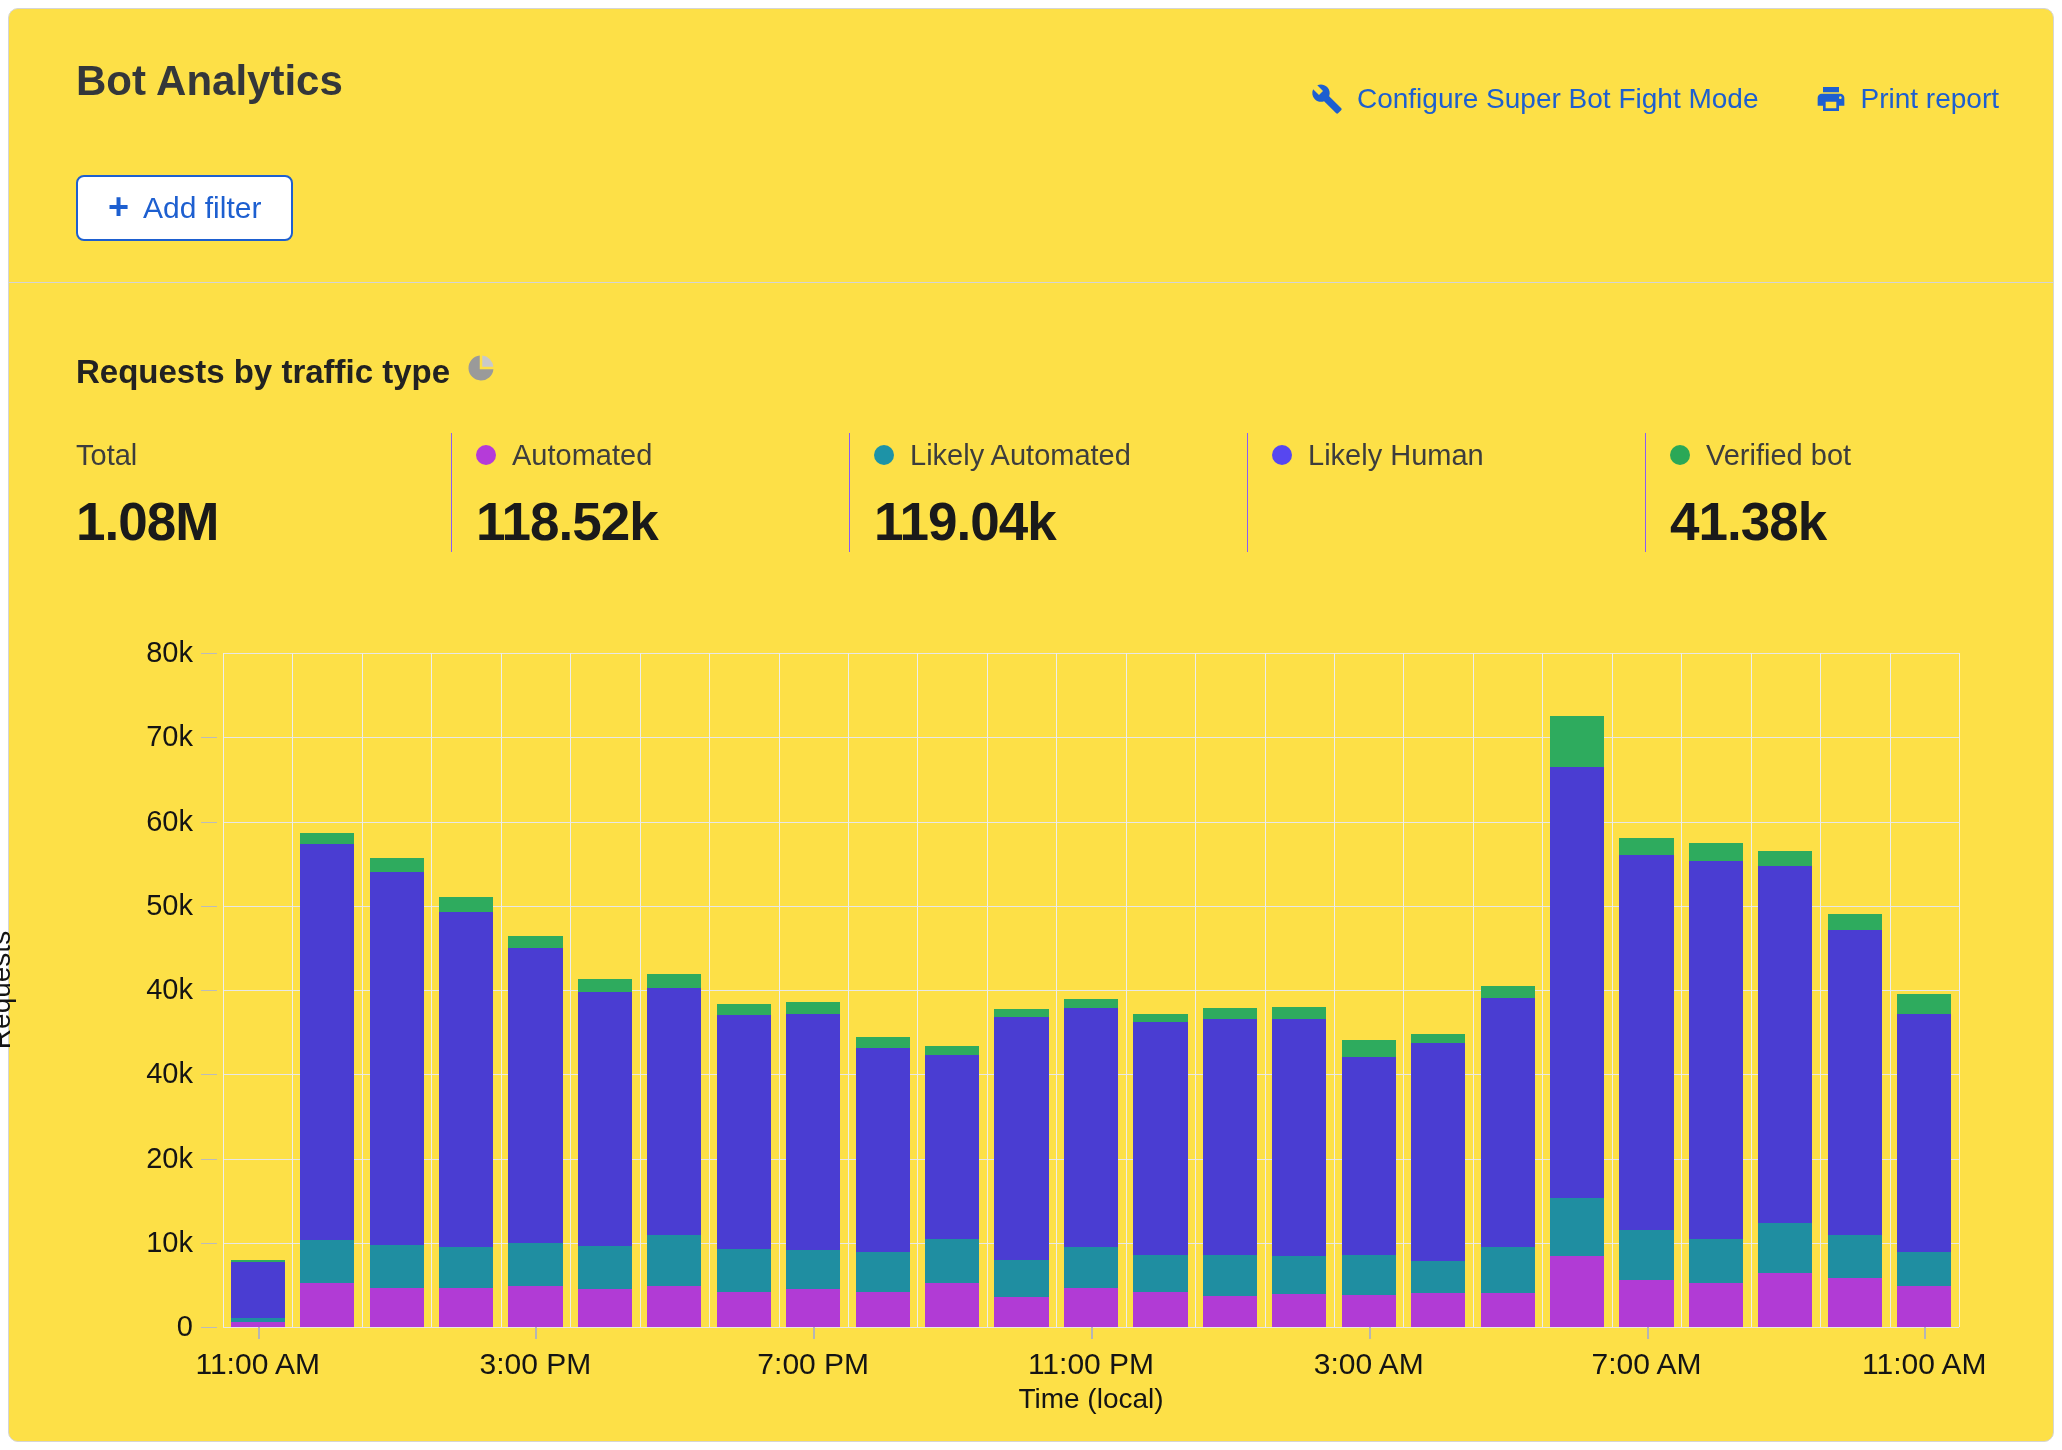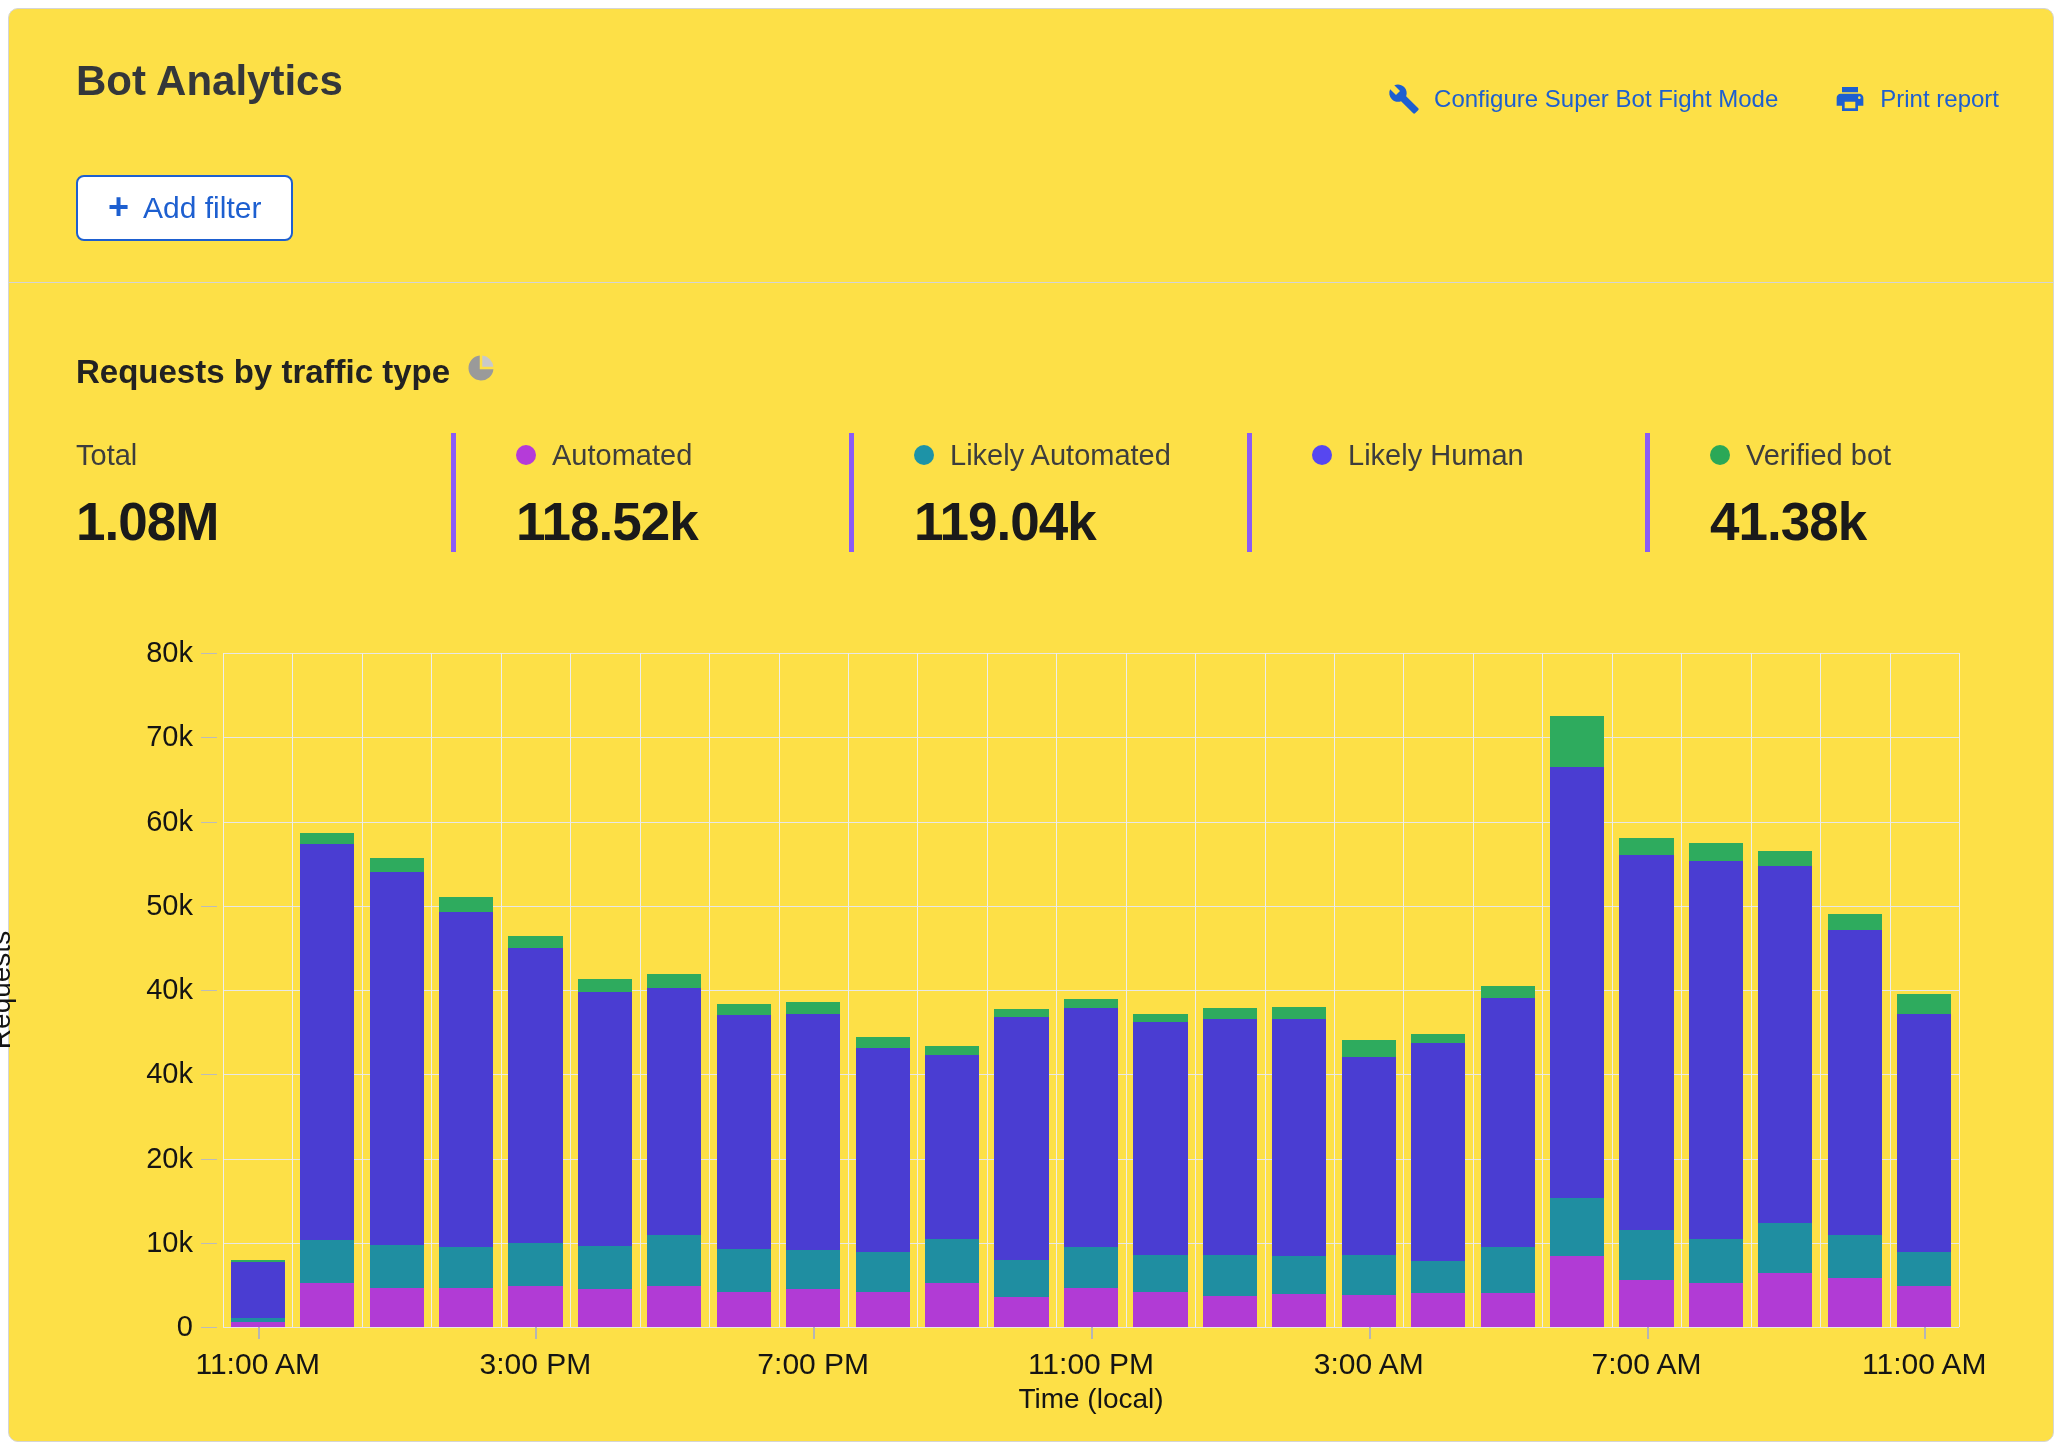--- a/index.html
+++ b/index.html
@@ -2,40 +2,40 @@
 <html><head>
 <meta charset="utf-8">
 <style>
   html,body{margin:0;padding:0;background:#fff;width:2062px;height:1450px;overflow:hidden;
     font-family:"Liberation Sans",sans-serif;-webkit-font-smoothing:antialiased;}
   .card{position:absolute;left:8px;top:8px;width:2044px;height:1432px;background:#fde047;
     border:1px solid #d5d5d5;border-radius:10px;}
   
   .hdr-title{position:absolute;left:67px;top:48px;font-size:42px;font-weight:bold;color:#34373a;}
   .hdr-links{position:absolute;right:54px;top:74px;display:flex;align-items:center;gap:56px;}
-  .hlink{display:flex;align-items:center;gap:14px;color:#1d5fd0;font-size:24px;cursor:pointer;}
+  .hlink{display:flex;align-items:center;gap:14px;color:#1d5fd0;font-size:28px;cursor:pointer;}
   .hlink svg{display:block;}
   .btn-addfilter{position:absolute;left:67px;top:166px;height:66px;padding:0 30px;
     display:inline-flex;align-items:center;gap:14px;background:#fff;border:2px solid #1d5fd0;
     border-radius:8px;color:#1d5fd0;font-size:30px;cursor:pointer;}
   .btn-addfilter .plus{font-size:36px;font-weight:bold;line-height:1;margin-top:-3px;}
   .select{position:absolute;left:1685px;top:164px;width:304px;height:70px;border:1px solid #939393;
     border-radius:8px;display:flex;align-items:center;padding:0 26px;box-sizing:border-box;
     font-size:30px;color:#2e2e2e;cursor:pointer;background:#fff;}
   .select .caret{position:absolute;right:26px;width:0;height:0;border-left:11px solid transparent;
     border-right:11px solid transparent;border-top:14px solid #5a5a5a;}
   .hdr-divider{position:absolute;left:0;top:273px;width:100%;height:0;border-top:1px solid #d4d4d4;}
   
   .sec-title{position:absolute;left:67px;top:344px;display:flex;align-items:center;gap:16px;
     font-size:33px;font-weight:bold;color:#222;}
   
   .stats{position:absolute;left:67px;top:424px;display:flex;}
   .stat{box-sizing:border-box;cursor:pointer;}
   .stat:first-child{width:375px;}
-  .stat + .stat{width:398px;border-left:5px solid #8b5cf6;padding-left:60px;}
+  .stat + .stat{width:398px;border-left:1px solid #8b5cf6;padding-left:24px;}
   .stat .lab{display:flex;align-items:center;gap:16px;font-size:29px;color:#3d3d3d;height:44px;}
   .stat .dot{width:20px;height:20px;border-radius:50%;flex:0 0 auto;}
   .stat .val{font-size:53px;font-weight:bold;color:#1a1a1a;margin-top:14px;letter-spacing:-1px;}
   
   .plot{position:absolute;left:214px;top:644px;width:1736px;height:674px;}
   .grid-h{position:absolute;left:0;width:100%;height:0;border-top:1px solid #e7e7e7;}
   .grid-v{position:absolute;top:0;height:100%;width:0;border-left:1px solid #ededed;}
   .ytick{position:absolute;left:-22px;width:16px;height:0;border-top:1px solid #bbb;}
   .ylab{position:absolute;left:-134px;width:104px;text-align:right;font-size:29px;color:#141414;}
   .xtick{position:absolute;width:0;height:12px;border-left:2px solid #b5b5b5;}

